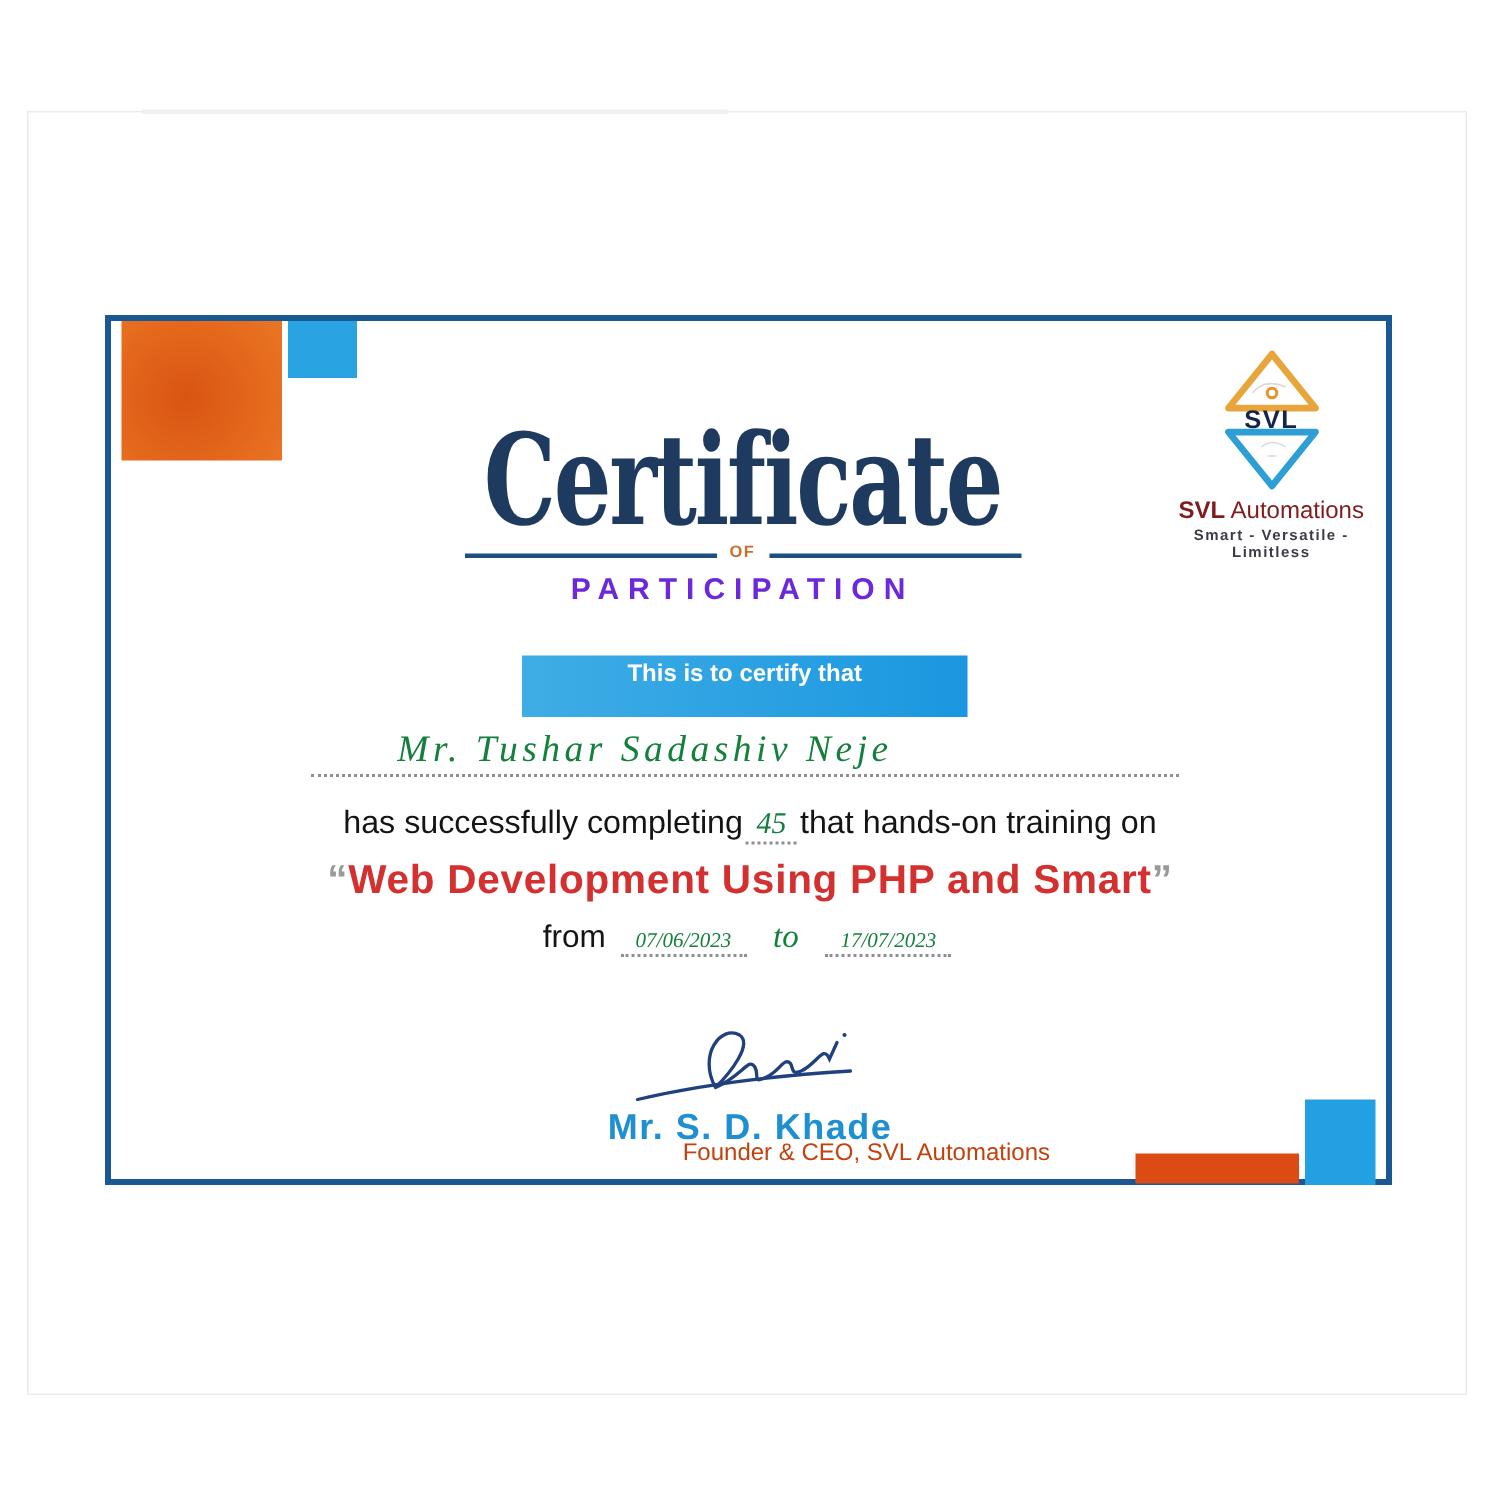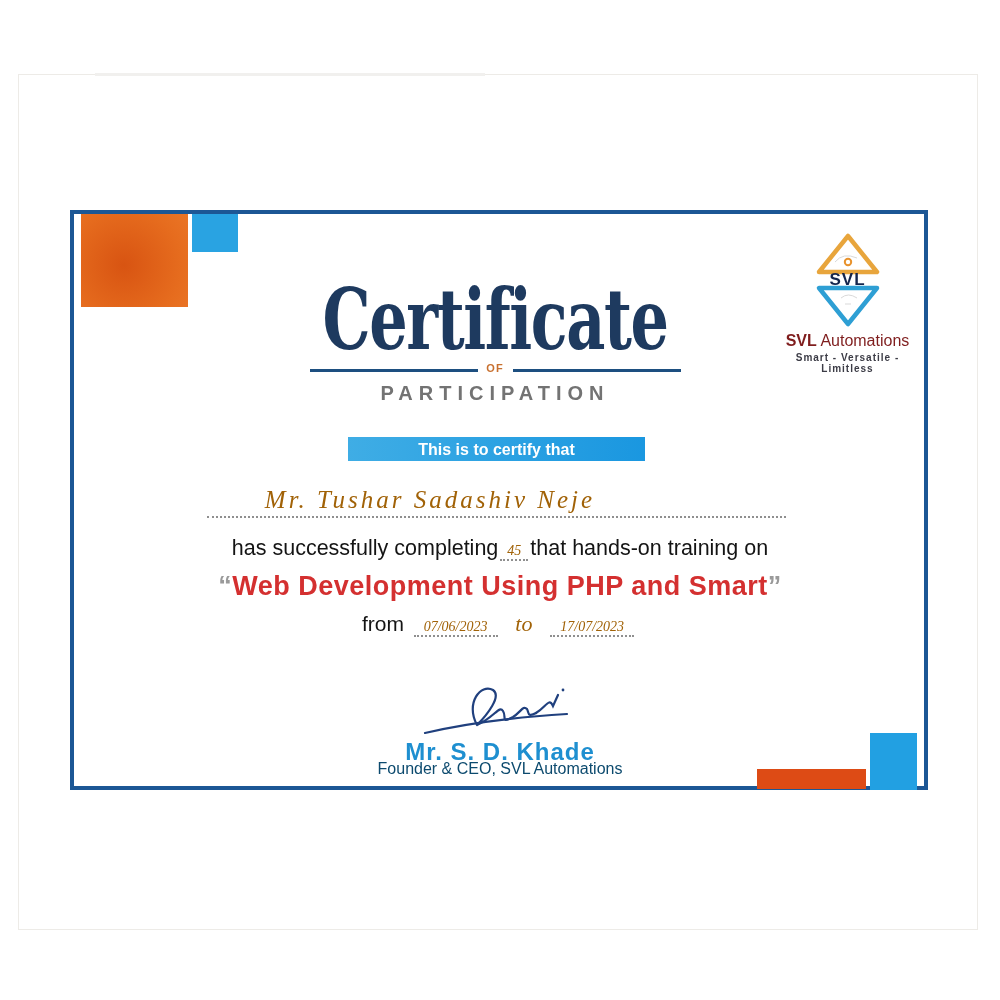--- a/index.html
+++ b/index.html
@@ -34,59 +34,59 @@
   }
   .of-line { position:absolute; height:3px; background:#1d4f80; top:369px; }
   .of-line.left { left:310px; width:168px; }
   .of-line.right { left:513px; width:168px; }
   .of-label {
     position:absolute; left:460px; top:362px; width:70px; text-align:center;
     font-size:11px; font-weight:700; color:#c8702f; letter-spacing:1px;
   }
   .participation {
     position:absolute; left:245px; top:382px; width:500px; text-align:center;
-    font-size:20px; font-weight:700; color:#737373; letter-spacing:6px;
+    font-size:20px; font-weight:700; color:#6d28d9; letter-spacing:6px;
   }
 
   
   .logo { position:absolute; left:775px; top:232px; width:145px; text-align:center; }
   .logo-art { position:relative; width:70px; height:96px; margin:0 auto; }
   .logo-monogram {
     position:absolute; left:0; top:38px; width:70px; text-align:center;
     font-size:17px; font-weight:700; color:#14254d; letter-spacing:1px;
   }
   .logo-company { margin-top:4px; font-size:16px; color:#7f1d1d; }
   .logo-company b { font-weight:700; }
   .logo-tagline { margin-top:2px; font-size:10px; color:#3c3c46; letter-spacing:1px; font-weight:600; }
 
   
   .banner {
-    position:absolute; left:348px; top:437px; width:297px; height:24px;
+    position:absolute; left:348px; top:437px; width:297px; height:41px;
     background:linear-gradient(90deg,#3fade5,#1a97e0);
     color:#ffffff; font-weight:700; font-size:16px; text-align:center; line-height:26px;
   }
 
   
-  .hand { font-family:cursive; font-style:italic; color:#a16207; }
+  .hand { font-family:cursive; font-style:italic; color:#15803d; }
 
   .name-line {
     position:absolute; left:207px; top:488px; width:579px; height:30px;
     border-bottom:2px dotted #8f8f8f;
   }
   .recipient {
     position:absolute; left:180px; top:486px; width:500px; text-align:center;
     font-size:25px; letter-spacing:3px;
   }
 
   .body-line {
     position:absolute; left:150px; top:536px; width:700px; text-align:center;
     font-size:21.5px; color:#141414;
   }
   .days {
-    display:inline-block; padding:0 7px; font-size:14px;
+    display:inline-block; padding:0 7px; font-size:20px;
     border-bottom:2px dotted #8f8f8f; margin:0 2px;
   }
 
   .course {
     position:absolute; left:100px; top:571px; width:800px; text-align:center;
     font-size:27px; font-weight:700; color:#d43030; letter-spacing:0.5px;
   }
   .course .q { color:#9a9a9a; font-weight:700; }
 
   .date-line {
@@ -98,22 +98,22 @@
     border-bottom:2px dotted #8f8f8f; margin:0 4px;
   }
   .to-hand { display:inline-block; margin:0 8px; font-size:22px; }
 
   .signature-wrap { position:absolute; left:415px; top:681px; width:175px; height:62px; }
   .signer-name {
     position:absolute; left:300px; top:738px; width:400px; text-align:center;
     font-size:24px; font-weight:700; color:#1e8fd0; letter-spacing:1px;
   }
   .signer-title {
-    position:absolute; left:300px; top:760px; width:400px; text-align:center;
-    font-size:16px; color:#0c4a6e;
+    position:absolute; left:300px; top:760px; width:400px; text-align:right;
+    font-size:16px; color:#c2410c;
   }
 </style>
 </head>
 <body>
 
 <div class="page">
 
   <div class="paper-edge"></div>
   <div class="scan-streak"></div>
 

